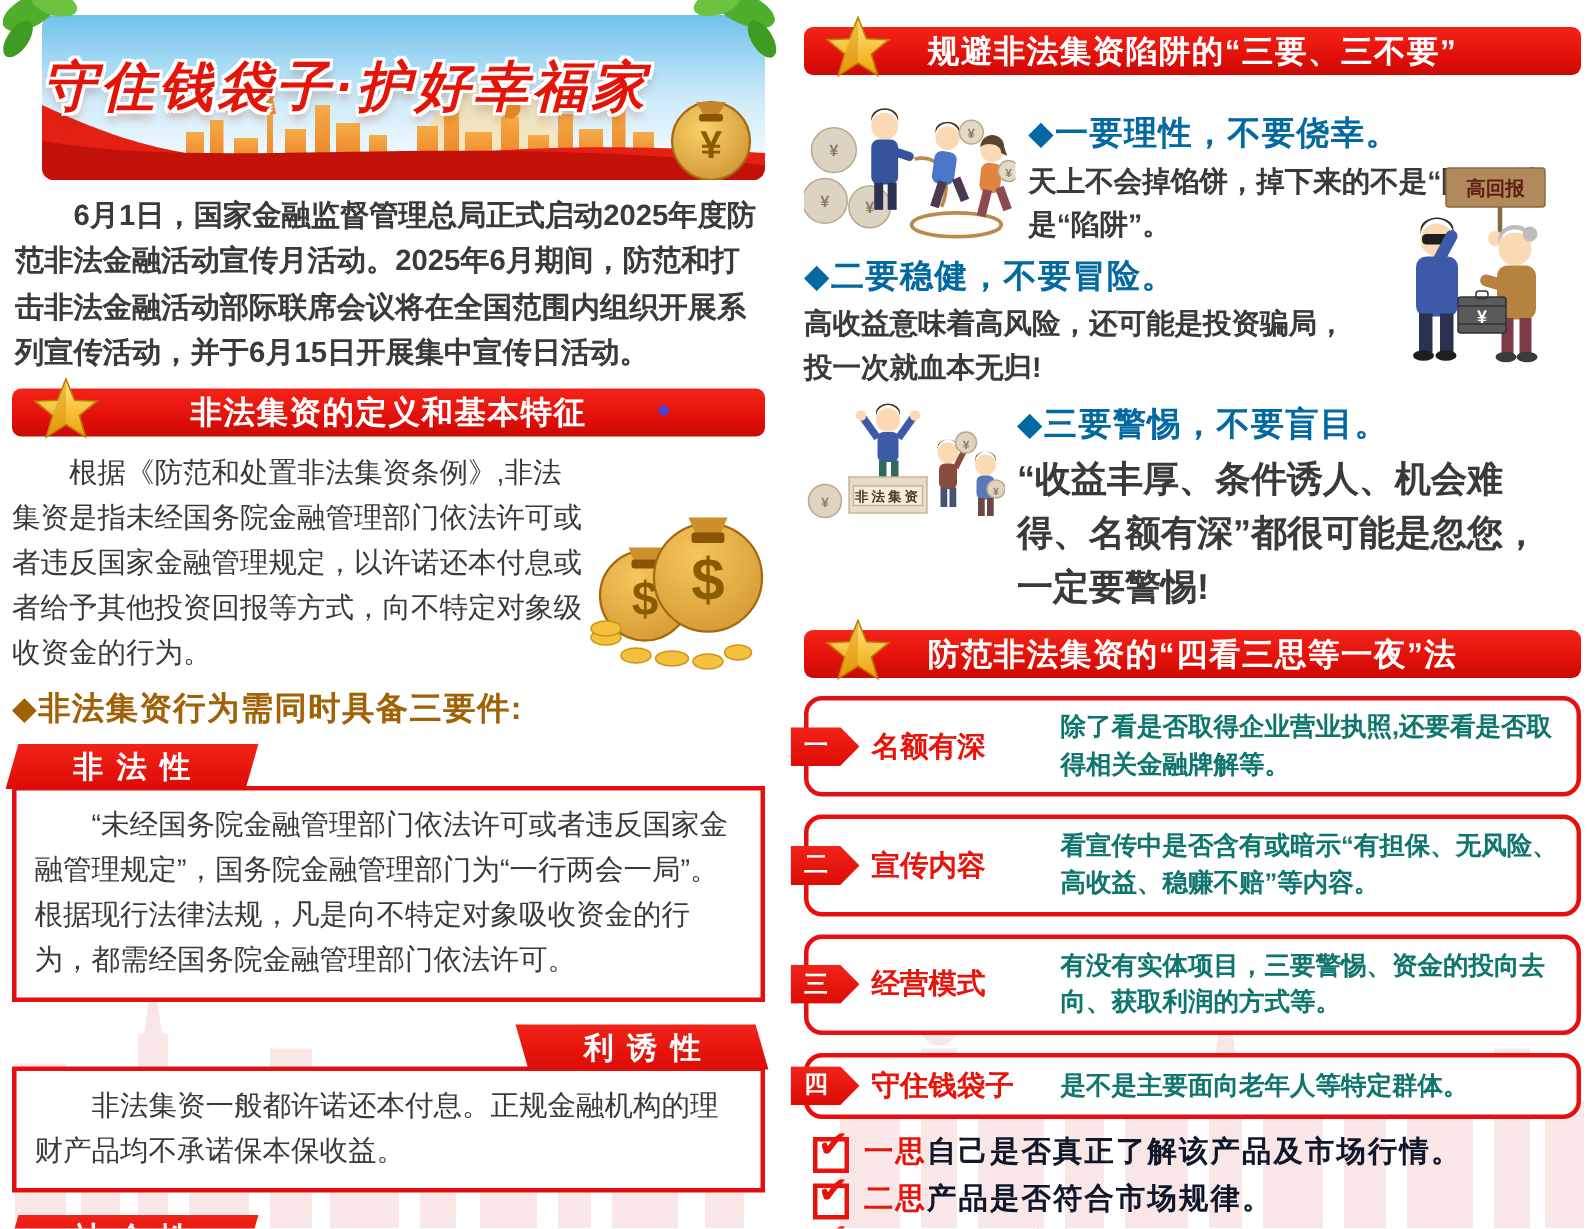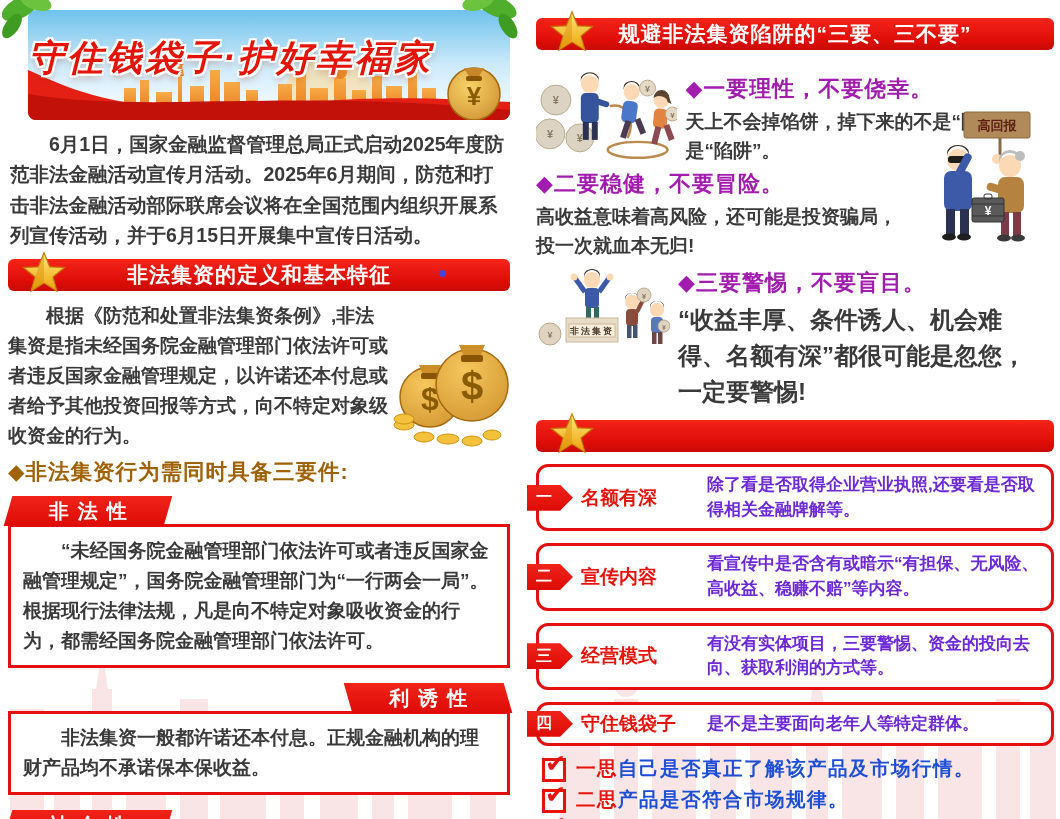--- a/index.html
+++ b/index.html
@@ -26,21 +26,21 @@
     text-shadow:-2px 0 0 #fff,2px 0 0 #fff,0 -2px 0 #fff,0 2px 0 #fff,
                 -2px -2px 0 #fff,2px 2px 0 #fff,-2px 2px 0 #fff,2px -2px 0 #fff,
                 0 5px 6px rgba(150,40,0,.35);
   }
   .leaf{position:absolute;z-index:3;pointer-events:none;}
   .leaf-tl{left:-6px;top:-8px;}
   .leaf-tr{left:430px;top:-8px;}
 
   
   .intro{margin:9px 2px 8px 2px;font-size:19.5px;line-height:1.56;font-weight:600;color:#3a3a3a;text-indent:2em;}
-  .body-text{font-size:19px;line-height:1.58;font-weight:700;color:#3a3a3a;text-indent:2em;margin:0;}
+  .body-text{font-size:19px;line-height:1.58;font-weight:400;color:#3a3a3a;text-indent:2em;margin:0;}
 
   
   .bar{
     position:relative;height:32px;border-radius:6px;
     background:linear-gradient(180deg,#f5241a 0%,#de0d07 70%,#c90b05 100%);
     display:flex;align-items:center;justify-content:center;
     color:#fff;font-size:21px;font-weight:700;letter-spacing:1px;
   }
   .bar .star{position:absolute;left:13px;top:-10px;}
   .blue-dot{position:absolute;right:64px;top:11px;width:7px;height:7px;border-radius:50%;background:#4444d8;}
@@ -60,21 +60,21 @@
   .tab>span{transform:skewX(16deg);color:#fff;font-weight:700;font-size:20px;letter-spacing:9px;padding-left:9px;}
   .tab.right{margin-left:auto;margin-right:2px;transform:skewX(16deg);}
   .tab.right>span{transform:skewX(-16deg);}
   .feat-box{border:3px solid #e60f0f;background:#fff;padding:9px 12px;}
 
   
   .bar-right{margin-top:18px;}
   .point-row{display:flex;align-items:flex-start;}
   .row1{margin-top:8px;}
   .row3{margin-top:6px;}
-  .pt-title{font-size:22px;font-weight:800;color:#a21caf;letter-spacing:1px;margin:0 0 4px 0;}
+  .pt-title{font-size:22px;font-weight:800;color:#0369a1;letter-spacing:1px;margin:0 0 4px 0;}
   .pt-desc{font-size:19px;font-weight:600;color:#3a3a3a;line-height:1.5;margin:0;}
   .pt1-text{margin-left:8px;padding-top:16px;width:370px;}
   .pt2{margin-top:4px;width:374px;}
   .pt3-text{margin-left:8px;padding-top:2px;width:368px;}
   .pt3-text .pt-desc{font-size:24px;}
   .illu2{position:absolute;right:0;top:108px;}
 
   .bar2{margin-top:10px;}
   .look{
     position:relative;display:flex;align-items:center;
@@ -82,28 +82,28 @@
     margin-top:12px;padding:6px 10px 6px 6px;min-height:40px;box-sizing:border-box;
   }
   .look-tag{
     flex:none;width:46px;height:26px;margin-left:-18px;
     background:linear-gradient(180deg,#f12319,#dd0c06);
     clip-path:polygon(0 0,72% 0,100% 50%,72% 100%,0 100%);
     color:#fff;font-weight:800;font-size:16px;
     display:flex;align-items:center;padding-left:9px;box-sizing:border-box;
   }
   .look-label{flex:none;width:118px;margin:0 8px 0 8px;color:#e8140c;font-weight:800;font-size:19px;}
-  .look-text{flex:1;font-size:17px;font-weight:600;color:#6d28d9;line-height:1.45;}
+  .look-text{flex:1;font-size:17px;font-weight:600;color:#0f766e;line-height:1.45;}
 
   .thinks{margin-top:10px;}
   .think{display:flex;align-items:flex-start;margin-top:5px;font-size:19.5px;letter-spacing:1.5px;line-height:1.3;}
   .chk{position:relative;flex:none;width:18px;height:18px;border:3px solid #e8140c;margin:2px 10px 0 6px;background:#fff;}
   .chk-mark{position:absolute;left:0px;top:-10px;color:#e8140c;font-size:25px;font-weight:900;line-height:1;}
   .think-bold{color:#e8140c;font-weight:800;}
-  .think-rest{color:#1d4ed8;font-weight:600;}
+  .think-rest{color:#0f172a;font-weight:600;}
 
   .wait-box{
     margin-top:10px;background:linear-gradient(180deg,#f01d14,#dc0b06);
     border-radius:14px;color:#fff;padding:9px 14px;
   }
   .wait-box p{margin:0;font-size:20.5px;font-weight:700;line-height:1.5;letter-spacing:2px;text-indent:2em;}
 </style>
 </head>
 <body>
 
@@ -434,20 +434,21 @@
       <svg class="star" width="46" height="46" viewBox="0 0 50 50">
         <defs>
             <linearGradient id="stG3" x1="0" y1="0" x2="0" y2="1">
               <stop offset="0" stop-color="#ffe97c"></stop>
               <stop offset="1" stop-color="#eda10a"></stop>
             </linearGradient>
           </defs>
         <polygon points="25,4 31.2,19.4 47.4,20.1 34.7,30.4 39.2,46 25,37 10.8,46 15.3,30.4 2.6,20.1 18.8,19.4" fill="url(#stG3)" stroke="#c07b04" stroke-width="1.2"></polygon>
         <polygon points="25,4 25,37 10.8,46 15.3,30.4" fill="#d98f06" opacity="0.45"></polygon>
       </svg>
+      <span>防范非法集资的“四看三思等一夜”法</span>
     </div>
 
     <div class="look">
       <div class="look-tag">
           <span>一</span>
         </div>
       <div class="look-label">名额有深</div>
       <div class="look-text">除了看是否取得企业营业执照,还要看是否取得相关金融牌解等。</div>
     </div>
     <div class="look">

